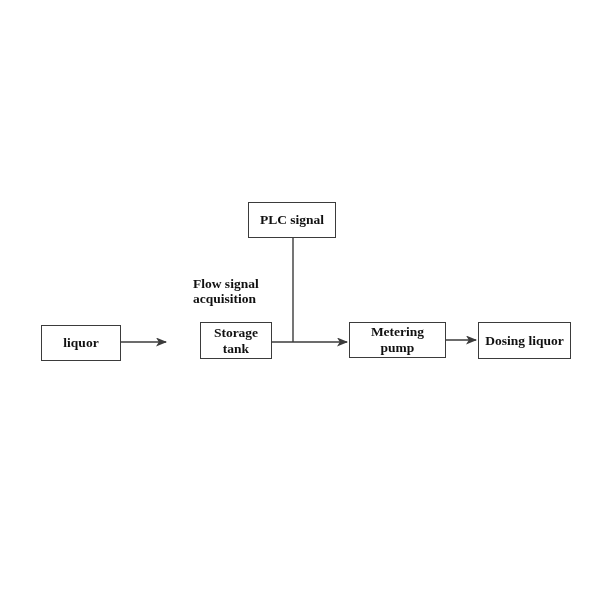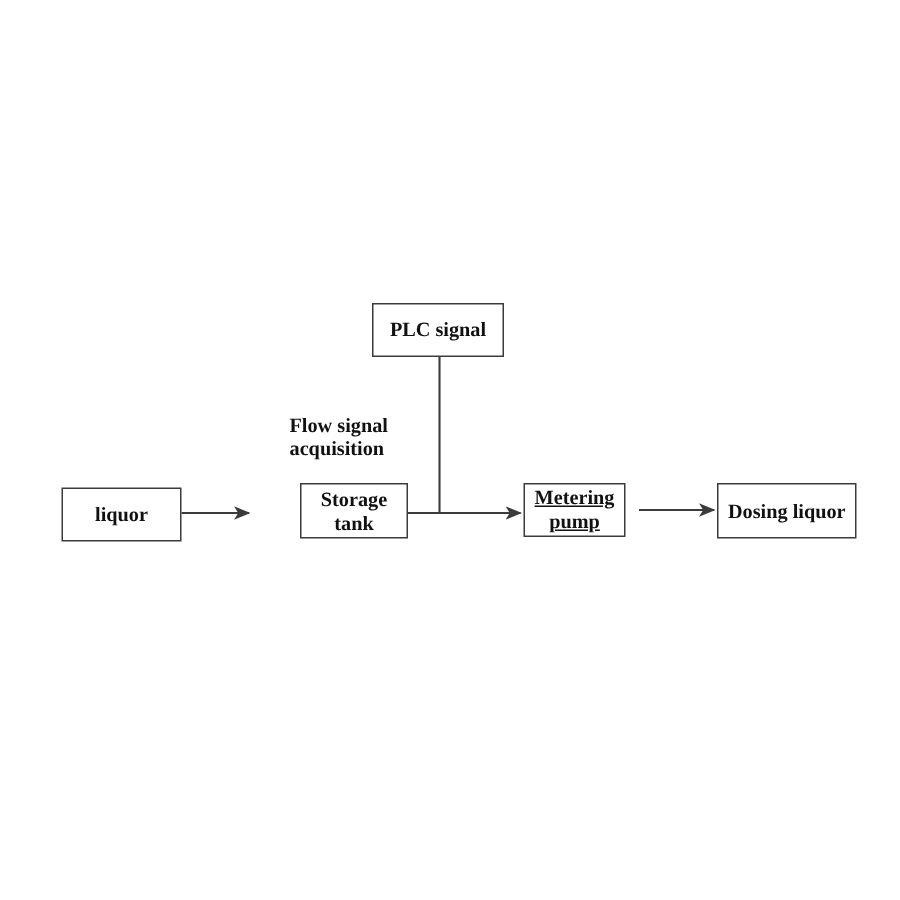--- a/index.html
+++ b/index.html
@@ -26,21 +26,21 @@
     text-align: center;
     font-weight: bold;
     font-size: 13.5px;
     line-height: 16px;
     color: #111111;
     white-space: pre-line;
   }
   #node-liquor        { left: 41px;  top: 325px; width: 80px; height: 36px; }
   #node-storage-tank  { left: 168px; top: 322px; width: 72px; height: 37px; margin-left: 32px; }
   #node-plc-control   { left: 248px; top: 202px; width: 88px; height: 36px; }
-  #node-metering-pump { left: 349px; top: 322px; width: 68px; height: 36px; text-decoration: underline; }
+  #node-metering-pump { left: 349px; top: 322px; width: 97px; height: 36px; }
   #node-dosing-point  { left: 478px; top: 322px; width: 93px; height: 37px; }
   .edge-label {
     position: absolute;
     left: 193px;
     top: 277px;
     width: 116px;
     text-align: left;
     font-weight: bold;
     font-size: 13.5px;
     line-height: 14.5px;

